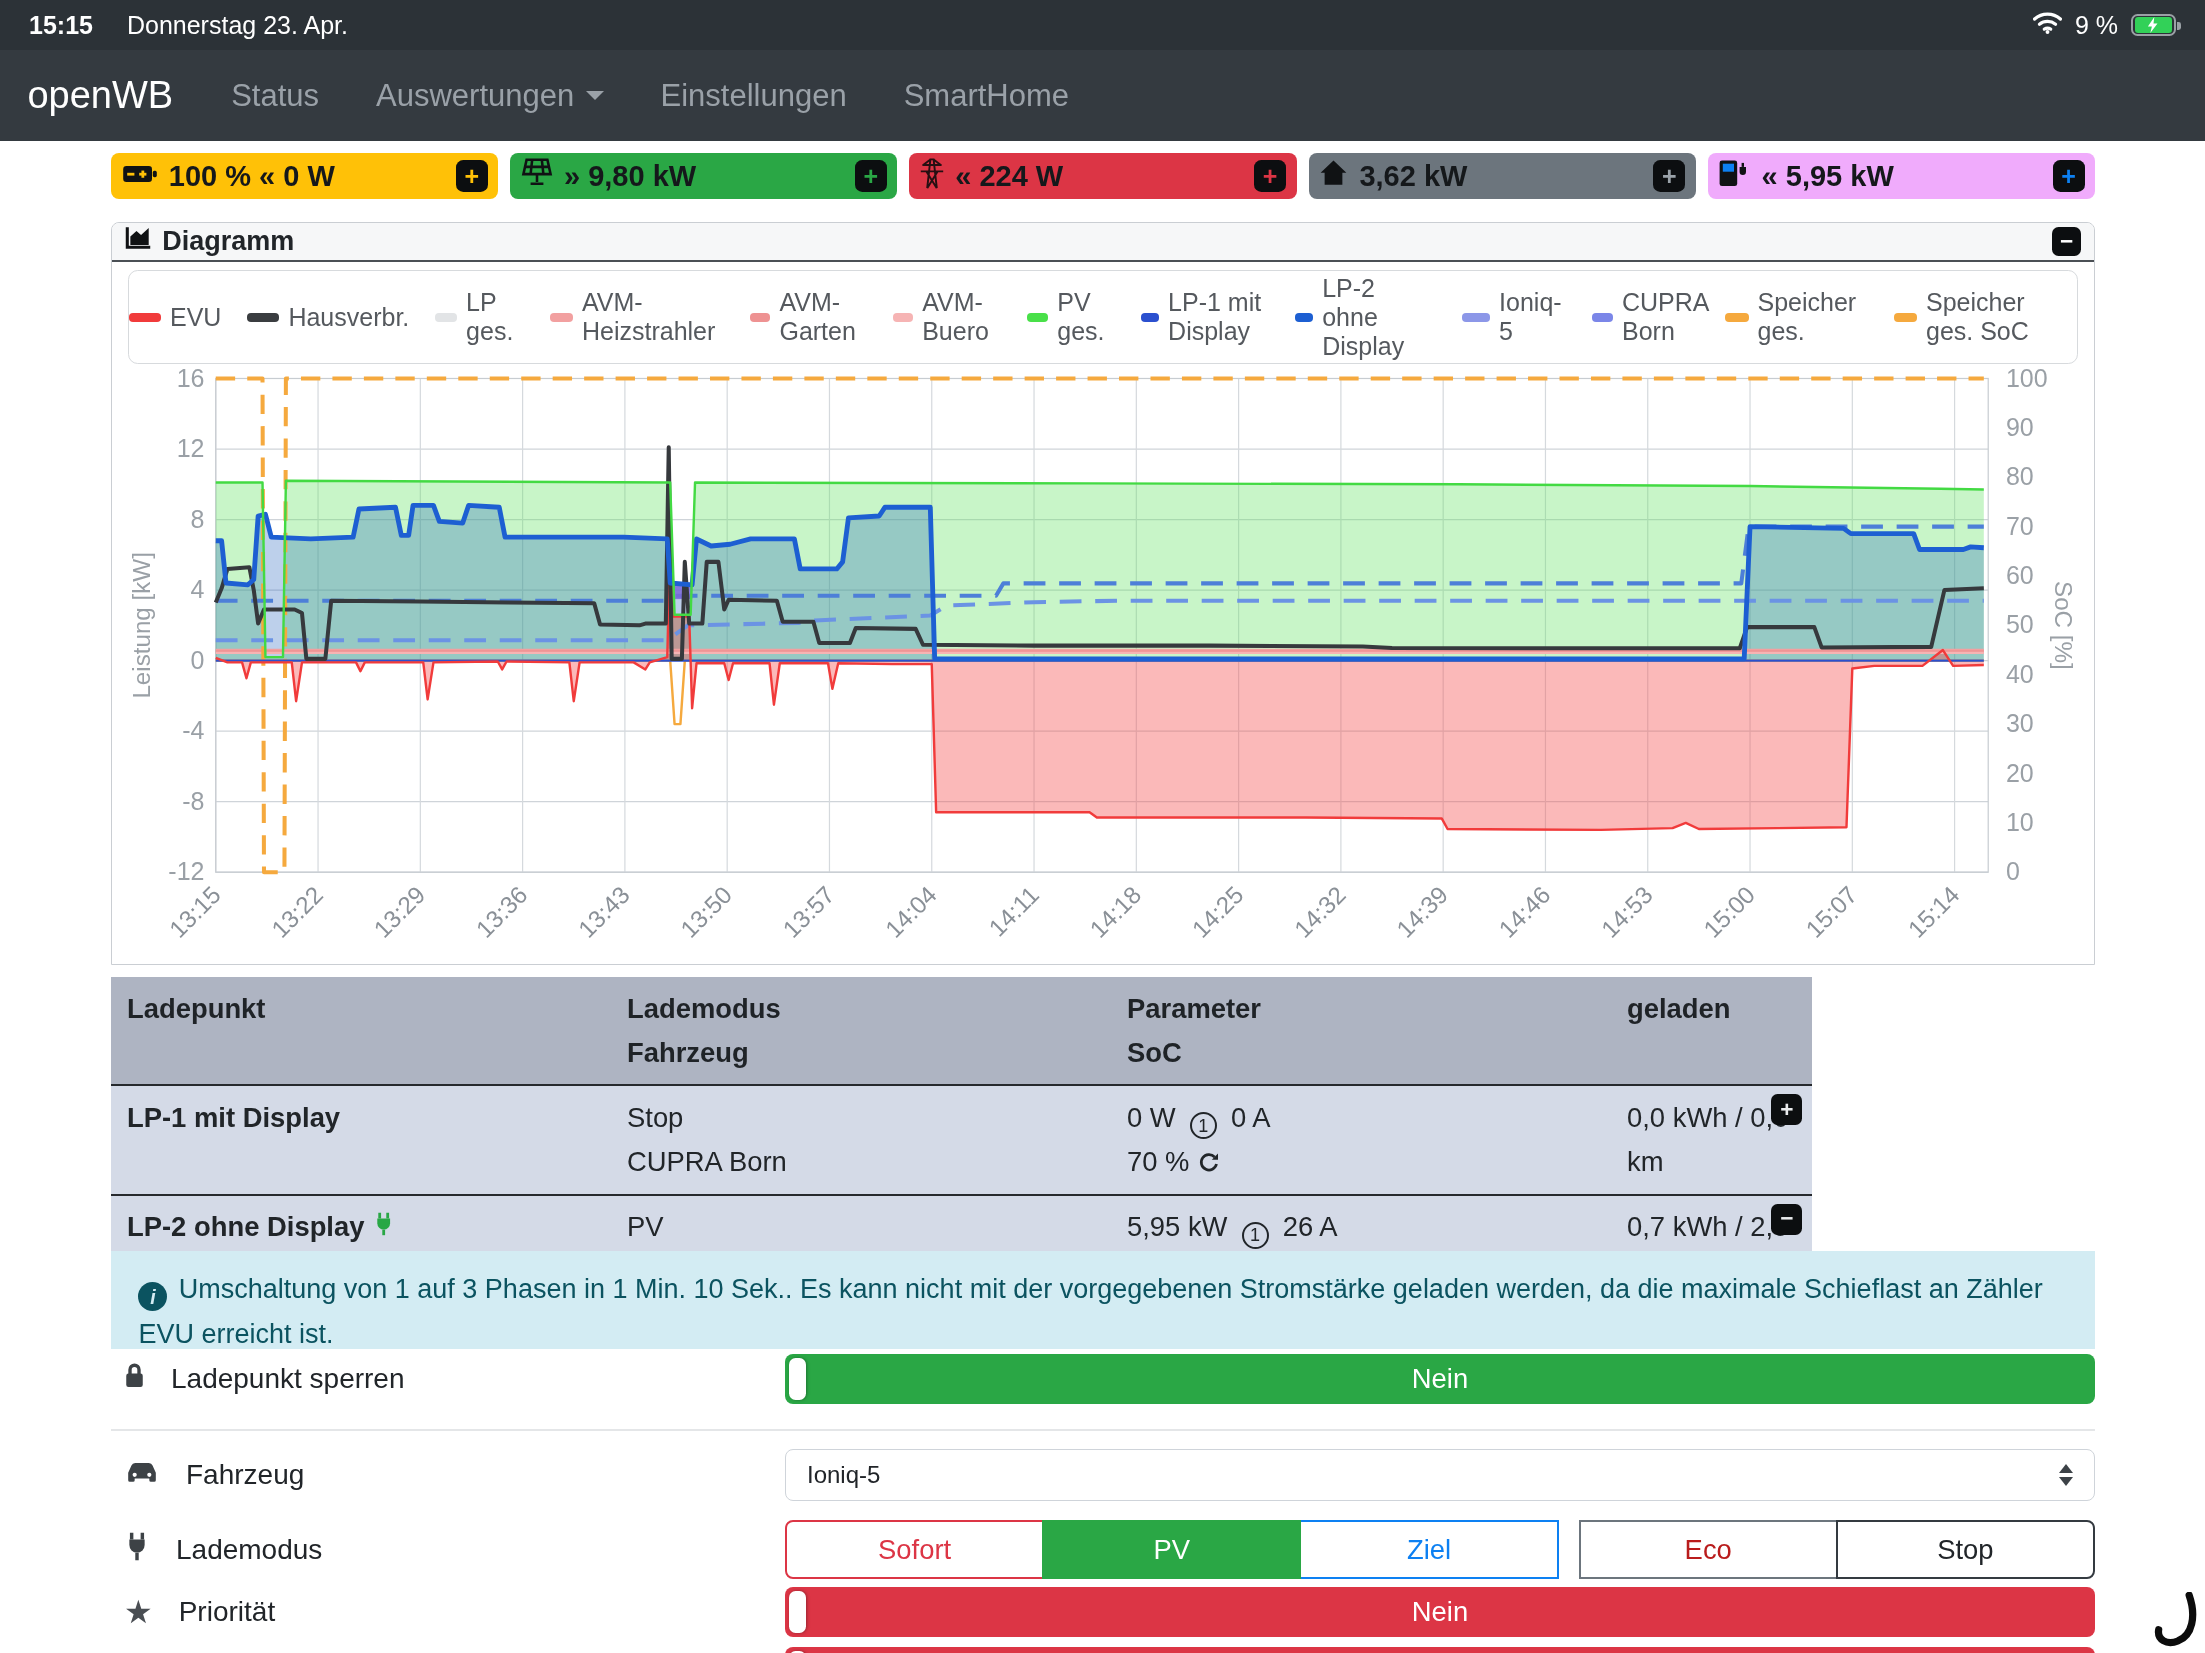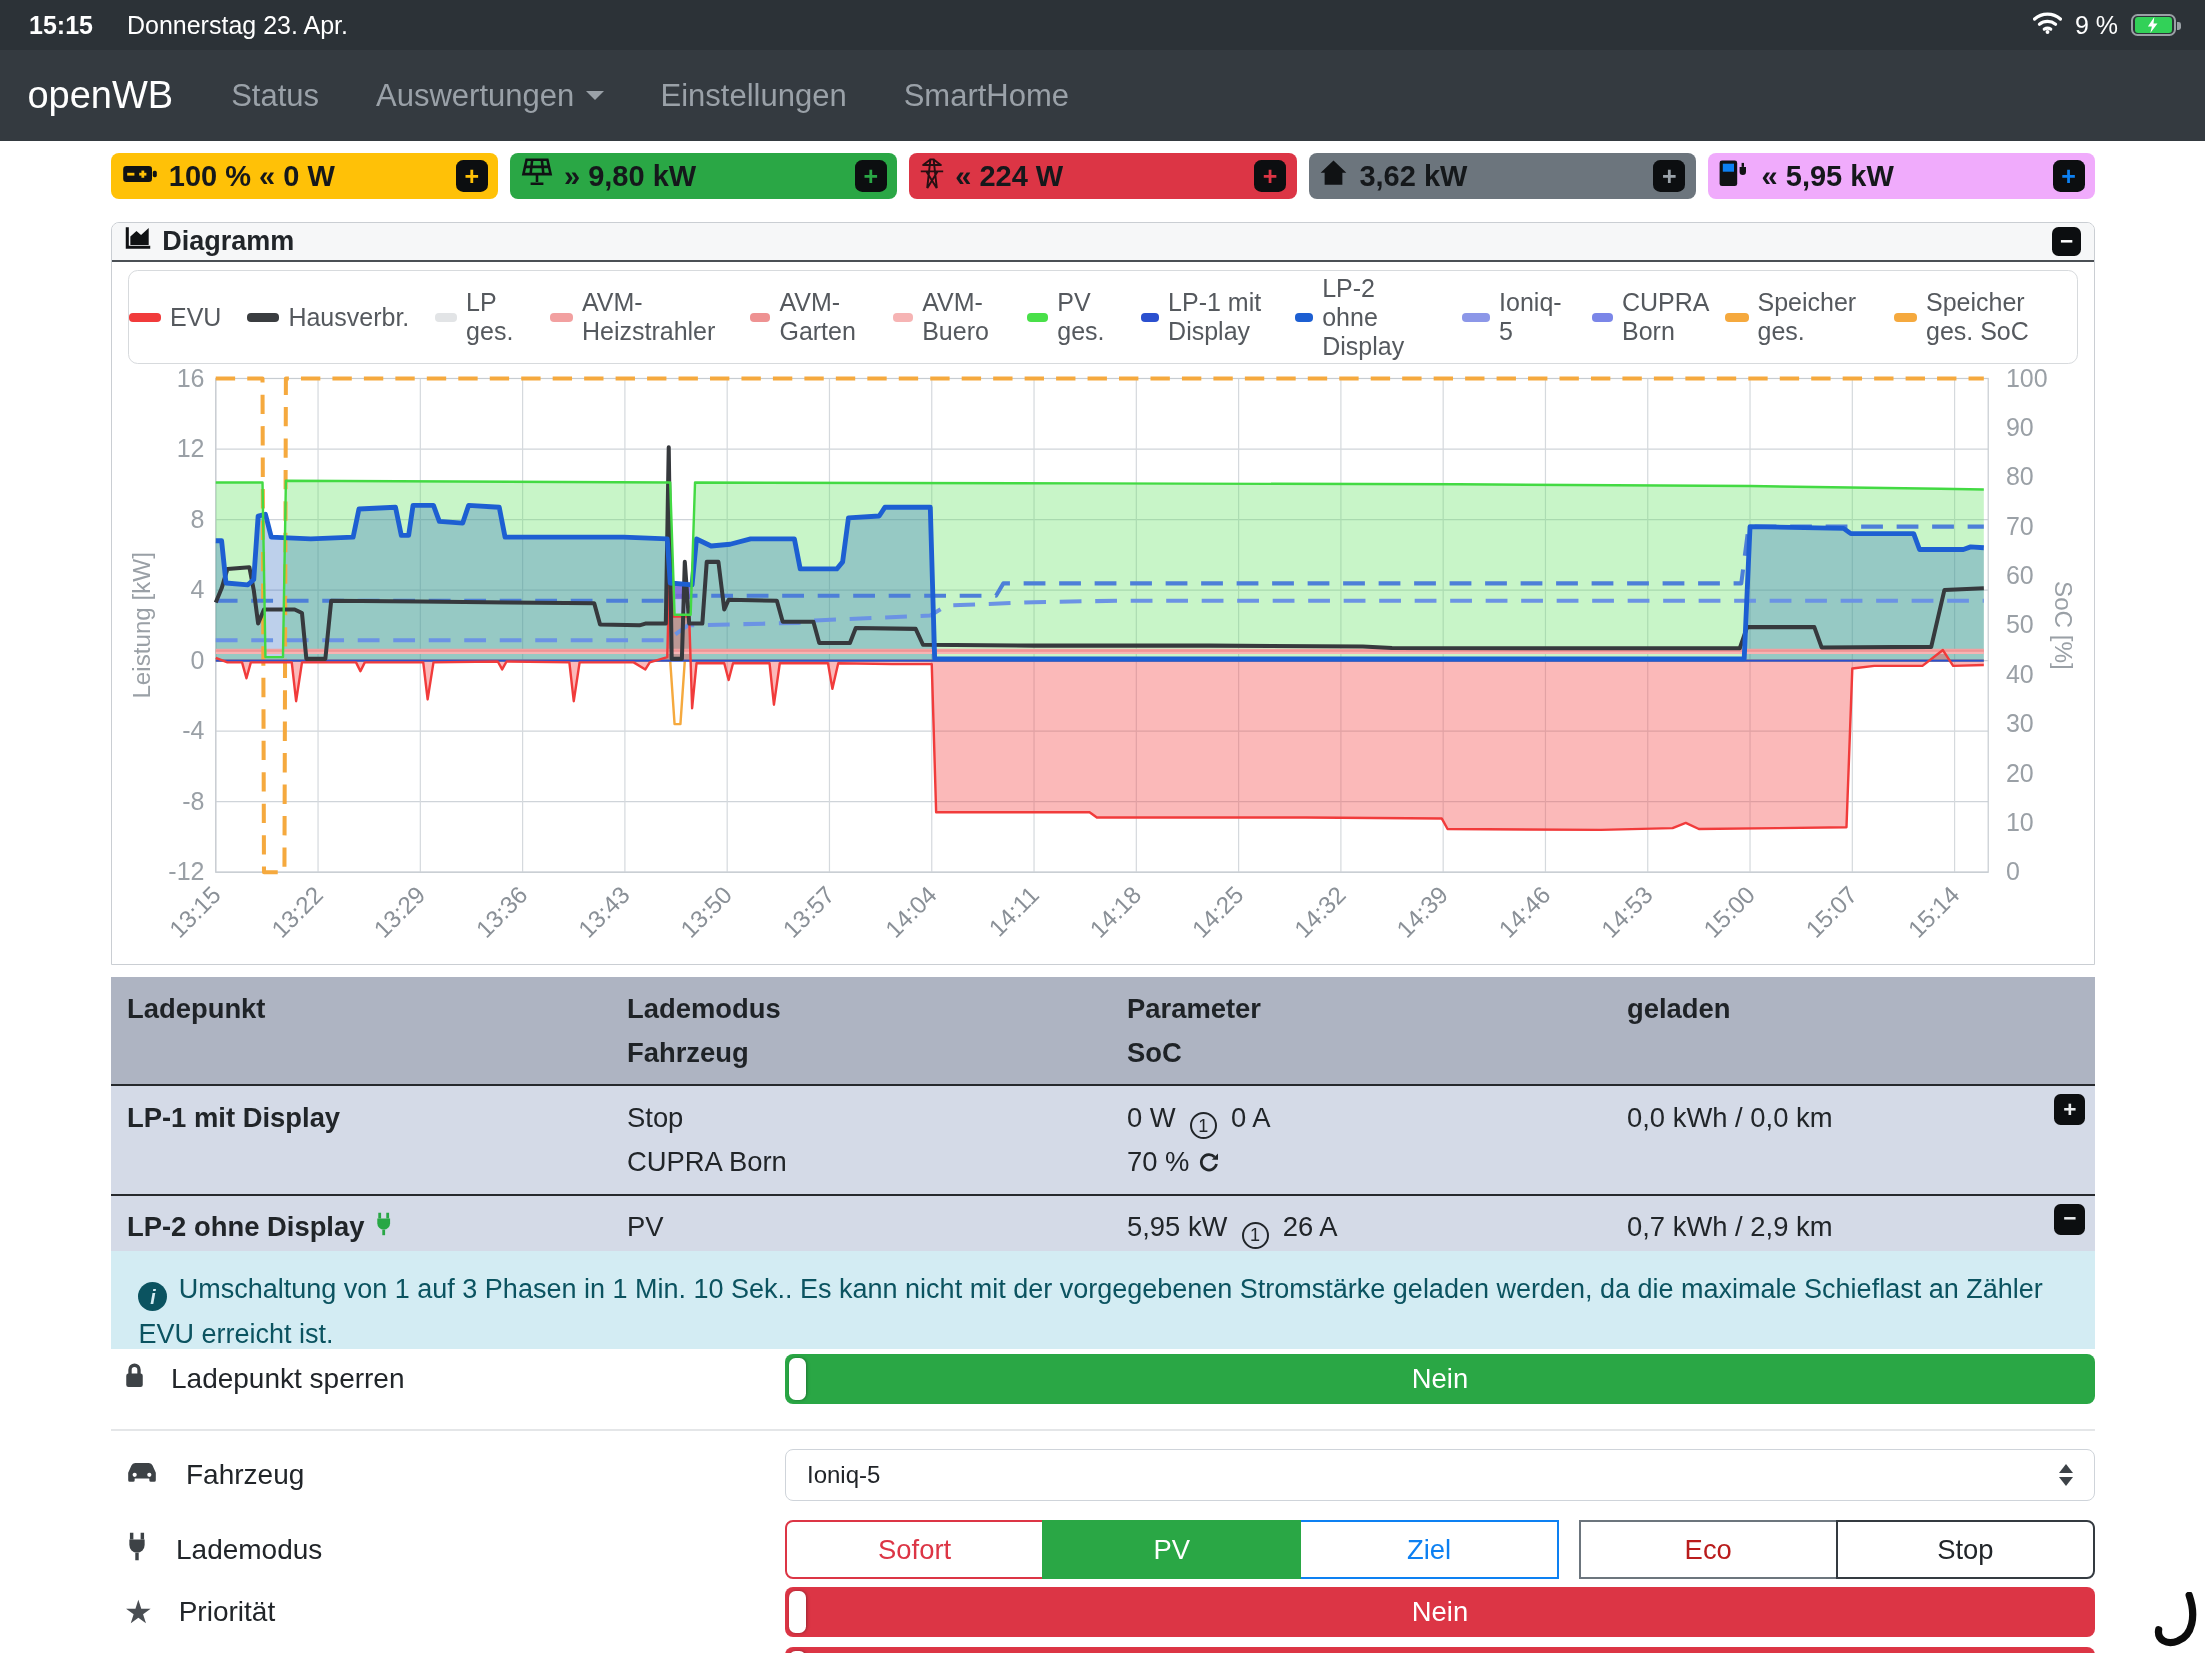--- a/index.html
+++ b/index.html
@@ -25,21 +25,21 @@
 
 .card{position:absolute;top:222px;left:111px;width:1984px;height:743px;border:1.6px solid #caced3;border-radius:8px 8px 0 0;background:#fff}
 .card-head{height:39px;background:#f6f7f8;border-bottom:2.4px solid #4b5055;display:flex;align-items:center;padding:0 13px;gap:11.3px;font-size:27px;font-weight:600;border-radius:7.3px 7.3px 0 0}
 .card-minus{margin-left:auto;width:29px;height:29px;background:#0c0e10;color:#fff;border-radius:6.5px;display:flex;align-items:center;justify-content:center;font-size:22.6px;cursor:pointer}
 .legend-box{position:absolute;top:47px;left:16px;right:16px;height:94px;border:1.6px solid #d7dadd;border-radius:9.7px;display:flex;flex-direction:row;align-items:center;justify-content:center;gap:6.5px;background:#fff}
 .leg-row{display:flex;align-items:center;gap:26px;font-size:25px;color:#55595e}
 .leg-item{display:flex;align-items:center;gap:9px}
 .leg-swatch{width:32px;height:9px;border-radius:4px}
 #chart{position:absolute;top:145px;left:0}
 
-.table-area{position:absolute;top:977px;left:111px;width:1984px;font-size:27.4px}
+.table-area{position:absolute;top:977px;left:111px;width:1701px;font-size:27.4px}
 .trow{display:grid;grid-template-columns:500px 500px 500px 1fr}
 .thead{background:#aeb4c2;font-weight:700;color:#1f2327}
 .tbody-row{background:#d4dae7;border-top:2.4px solid #26292d;position:relative}
 .tcell{padding:9.7px 16px;line-height:44px}
 .tname{font-weight:700;display:flex;align-items:center;gap:9.7px}
 .tbtn{position:absolute;right:9.7px;top:8px;width:31px;height:31px;background:#0c0e10;color:#e9ebed;border-radius:6.5px;display:flex;align-items:center;justify-content:center;font-size:22.6px;font-weight:700;cursor:pointer}
 .circ1{display:inline-flex;width:27px;height:27px;border:2px solid #212529;border-radius:50%;align-items:center;justify-content:center;font-size:18px;font-weight:400;margin:0 6.5px;vertical-align:-4.8px}
 
 .alert{position:absolute;top:1251px;left:111px;width:1984px;height:98px;background:#d3ecf3;border-radius:0;color:#0b5360;font-size:27px;padding:16px 27.4px;line-height:1.65}
 .info-ic{display:inline-flex;width:29px;height:29px;border-radius:50%;background:#0b5360;color:#d3ecf3;align-items:center;justify-content:center;font-size:19.4px;font-weight:700;font-style:italic;margin-right:11.3px;vertical-align:-5.7px}

